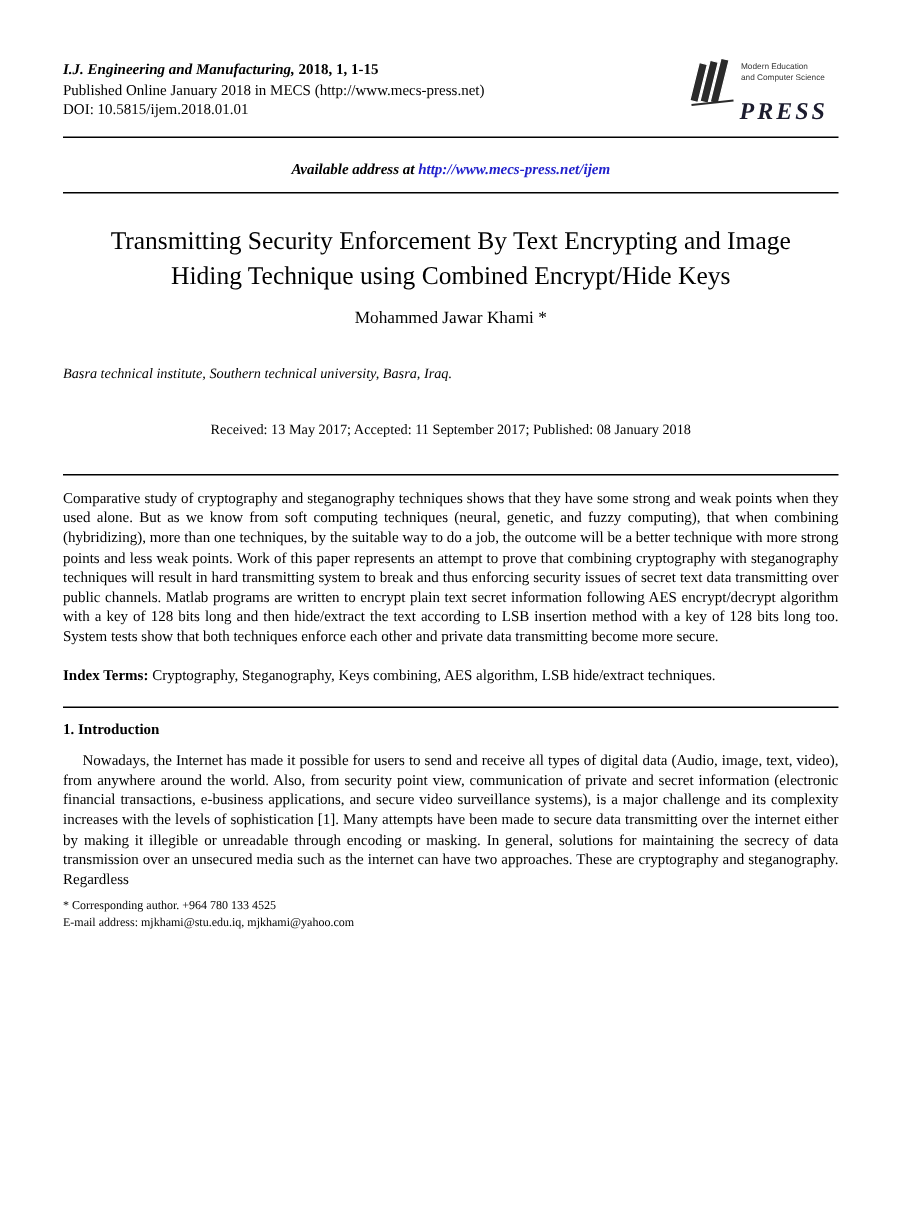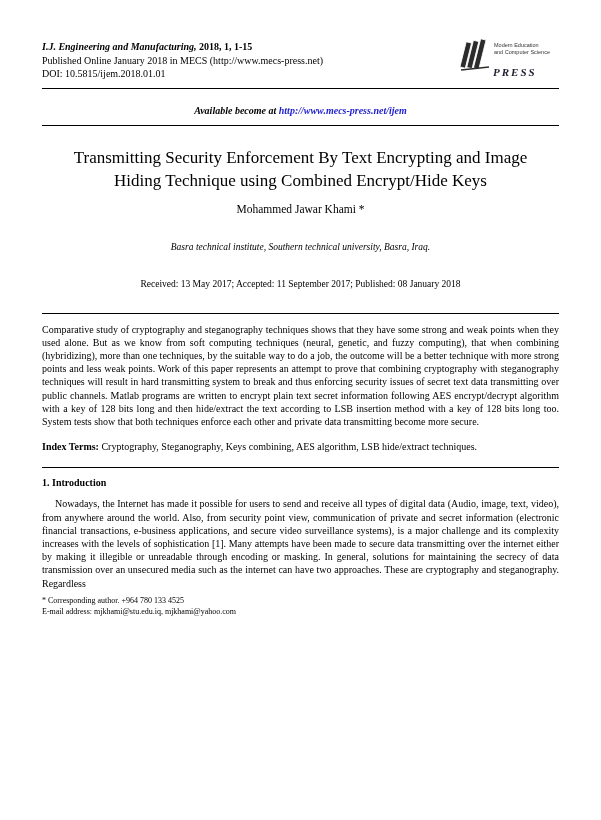--- a/index.html
+++ b/index.html
@@ -22,32 +22,32 @@
   .rule.r4 { margin-top:14px; }
 
   .header { display:flex; justify-content:space-between; align-items:flex-start; }
   .header-left { font-size:10px; line-height:13.5px; }
   .journal-line { font-weight:bold; }
   .journal-name { font-style:italic; }
 
   .logo { width:100px; margin-top:-4px; }
   .logo-top { display:flex; align-items:flex-start; gap:3px; }
   .logo-lines { font-family:"Liberation Sans", sans-serif; font-size:5.5px; line-height:6.5px; color:#333; padding-top:6px; }
-  .press { font-weight:bold; font-style:italic; font-size:11px; letter-spacing:2px; color:#1c1c2e; margin-left:34px; margin-top:-6px; }
+  .press { font-weight:bold; font-style:italic; font-size:16px; letter-spacing:2px; color:#1c1c2e; margin-left:34px; margin-top:-6px; }
 
   .available { text-align:center; font-size:10px; font-weight:bold; font-style:italic; margin-top:16px; }
   .available a { color:#2222cc; text-decoration:none;font-family:Liberation Serif, serif; }
 
   .title {
     text-align:center; font-weight:normal;
     font-size:17px; line-height:23px;
     margin:20px 8px 0 8px;
   }
   .author { text-align:center; font-size:11.5px; margin-top:11px; }
-  .affiliation { text-align:center; font-size:9.5px; font-style:italic; margin-top:27px; }
+  .affiliation { font-size:9.5px; font-style:italic; margin-top:27px; }
   .dates { text-align:center; font-size:9.5px; margin-top:27px; }
 
   .section-heading { font-size:10px; font-weight:bold; margin-top:9px; }
   .body-text {
     font-size:10px; line-height:13.2px;
     text-align:justify; margin-top:9px;
   }
   .body-text.terms { margin-top:12px; }
   .body-text.copyright { font-style:italic; margin-top:12px; }
   .body-text.indent { text-indent:13px; }
@@ -80,21 +80,21 @@
           <div>Modern Education</div>
           <div>and Computer Science</div>
         </div>
       </div>
       <div class="press">PRESS</div>
     </div>
   </header>
 
   <hr class="rule">
 
-  <div class="available"><span>Available become at </span><a href="#">http://www.mecs-press.net/ijem</a></div>
+  <div class="available"><span>Available address at </span><a href="#">http://www.mecs-press.net/ijem</a></div>
 
   <hr class="rule r2">
 
   <h1 class="title">Transmitting Security Enforcement By Text Encrypting and Image Hiding Technique using Combined Encrypt/Hide Keys</h1>
 
   <div class="author">Mohammed Jawar Khami *</div>
 
   <div class="affiliation">Basra technical institute, Southern technical university, Basra, Iraq.</div>
 
   <div class="dates">Received: 13 May 2017; Accepted: 11 September 2017; Published: 08 January 2018</div>

